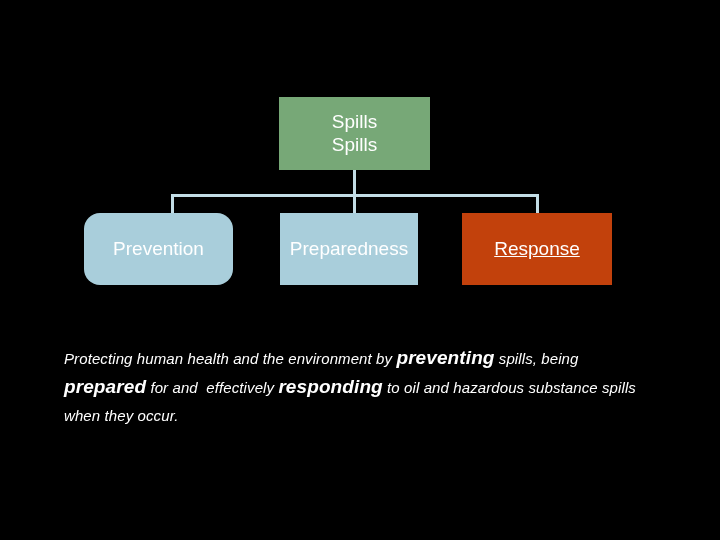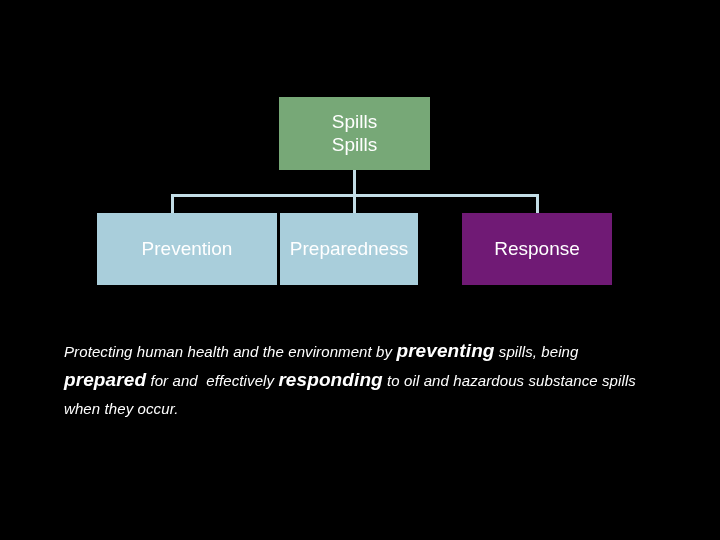--- a/index.html
+++ b/index.html
@@ -44,21 +44,21 @@
     padding: 0 6px;
   }
 
   .child-node {
     top: 213px;
     height: 72px;
     background: #a9cedb;
     font-size: 19px;
     padding: 0 4px;
   }
-  #child-prevention  { left: 97px;  width: 180px; }
+  #child-prevention  { left: 84px;  width: 149px; border-radius: 16px; }
   #child-preparedness{ left: 280px; width: 138px; }
   #child-response    { left: 462px; width: 150px; }
 
   
   .conn {
     position: absolute;
     background: #c3dde6;
   }
   
   #conn-stem-root { left: 353px; top: 170px; width: 3px; height: 27px; }
@@ -66,21 +66,21 @@
   #conn-bar { left: 171px; top: 194px; width: 368px; height: 3px; }
   
   #conn-drop-prevention   { left: 171px; top: 194px; width: 3px; height: 20px; }
   #conn-drop-preparedness { left: 353px; top: 194px; width: 3px; height: 20px; }
   #conn-drop-response     { left: 536px; top: 194px; width: 3px; height: 20px; }
 
   
   #caption {
     position: absolute;
     left: 64px;
-    top: 337px;
+    top: 344px;
     width: 600px;
     color: #ffffff;
     font-family: "Liberation Sans", sans-serif;
     font-style: italic;
     font-size: 15px;
     line-height: 28px;
     letter-spacing: 0.1px;
     white-space: pre-wrap;
   }
   #caption .em {
@@ -102,19 +102,19 @@
   <div class="node" id="root-node" style="background: rgb(119, 168, 119);">
     <span><span>Spills</span><br><span>Spills</span></span>
   </div>
 
   <div class="node child-node" id="child-prevention" style="background: rgb(169, 206, 219);">
     <span>Prevention</span>
   </div>
   <div class="node child-node" id="child-preparedness" style="background: rgb(169, 206, 219);">
     <span>Preparedness</span>
   </div>
-  <div class="node child-node" id="child-response" style="background: #701a75;">
+  <div class="node child-node" id="child-response" style="background: #c2410c; text-decoration: underline;">
     <span>Response</span>
   </div>
 
   <div id="caption"><span>Protecting human health and the environment by </span><span class="em">preventing</span><span> spills, being </span><span class="em">prepared</span><span> for and  effectively </span><span class="em">responding</span><span> to oil and hazardous substance spills when they occur.</span></div>
 
 </div>
 
 </body></html>

